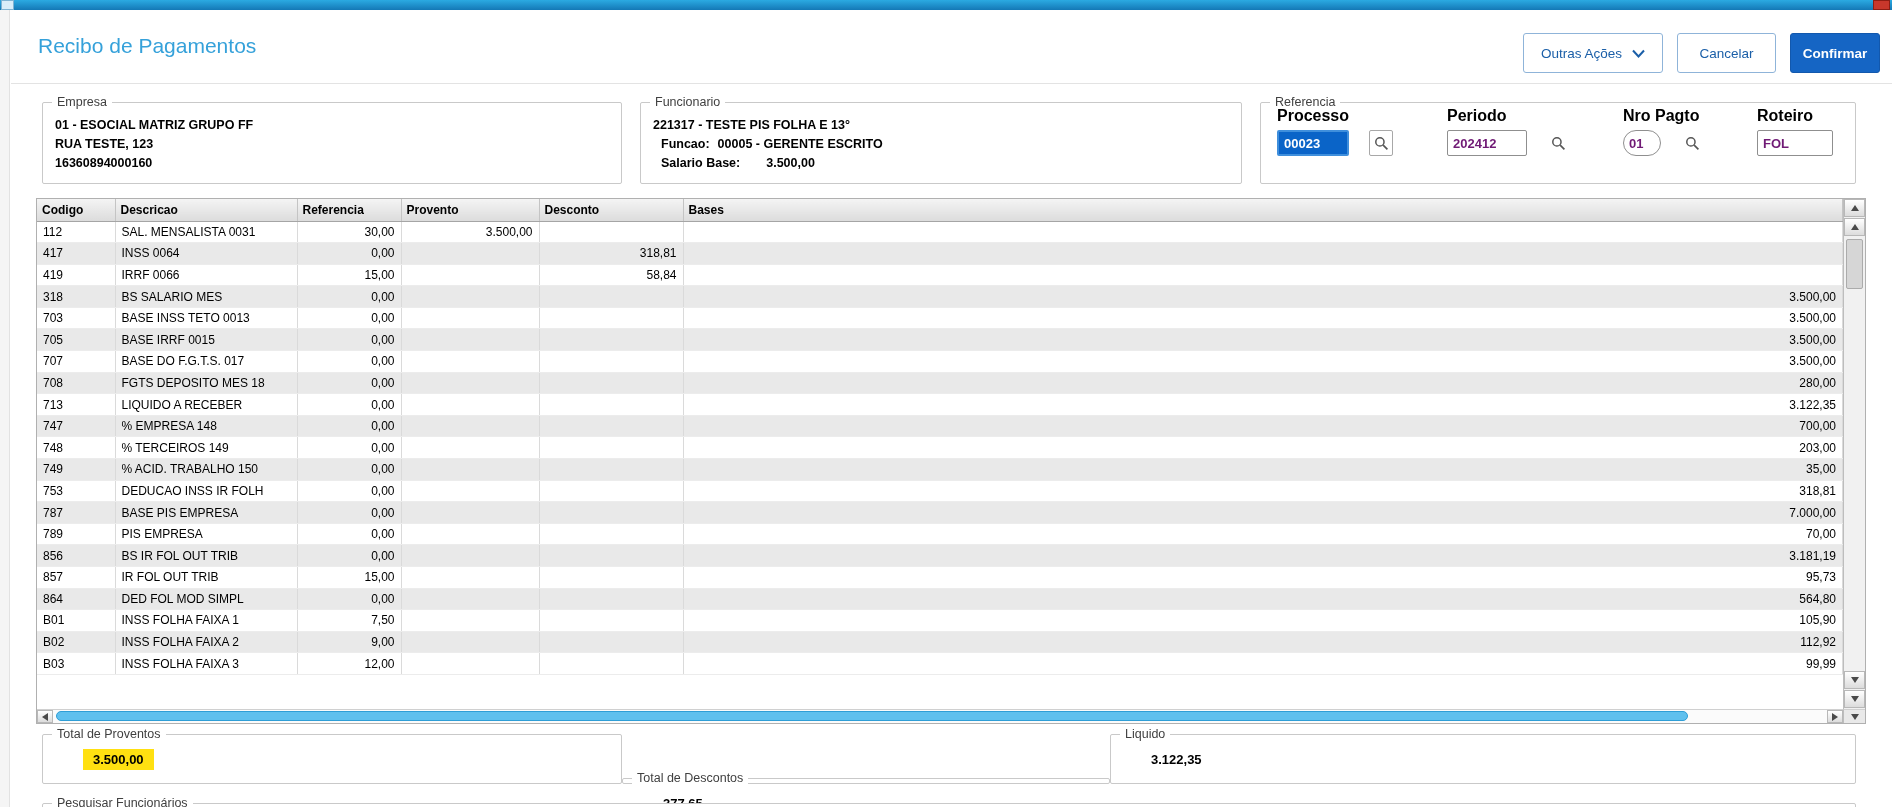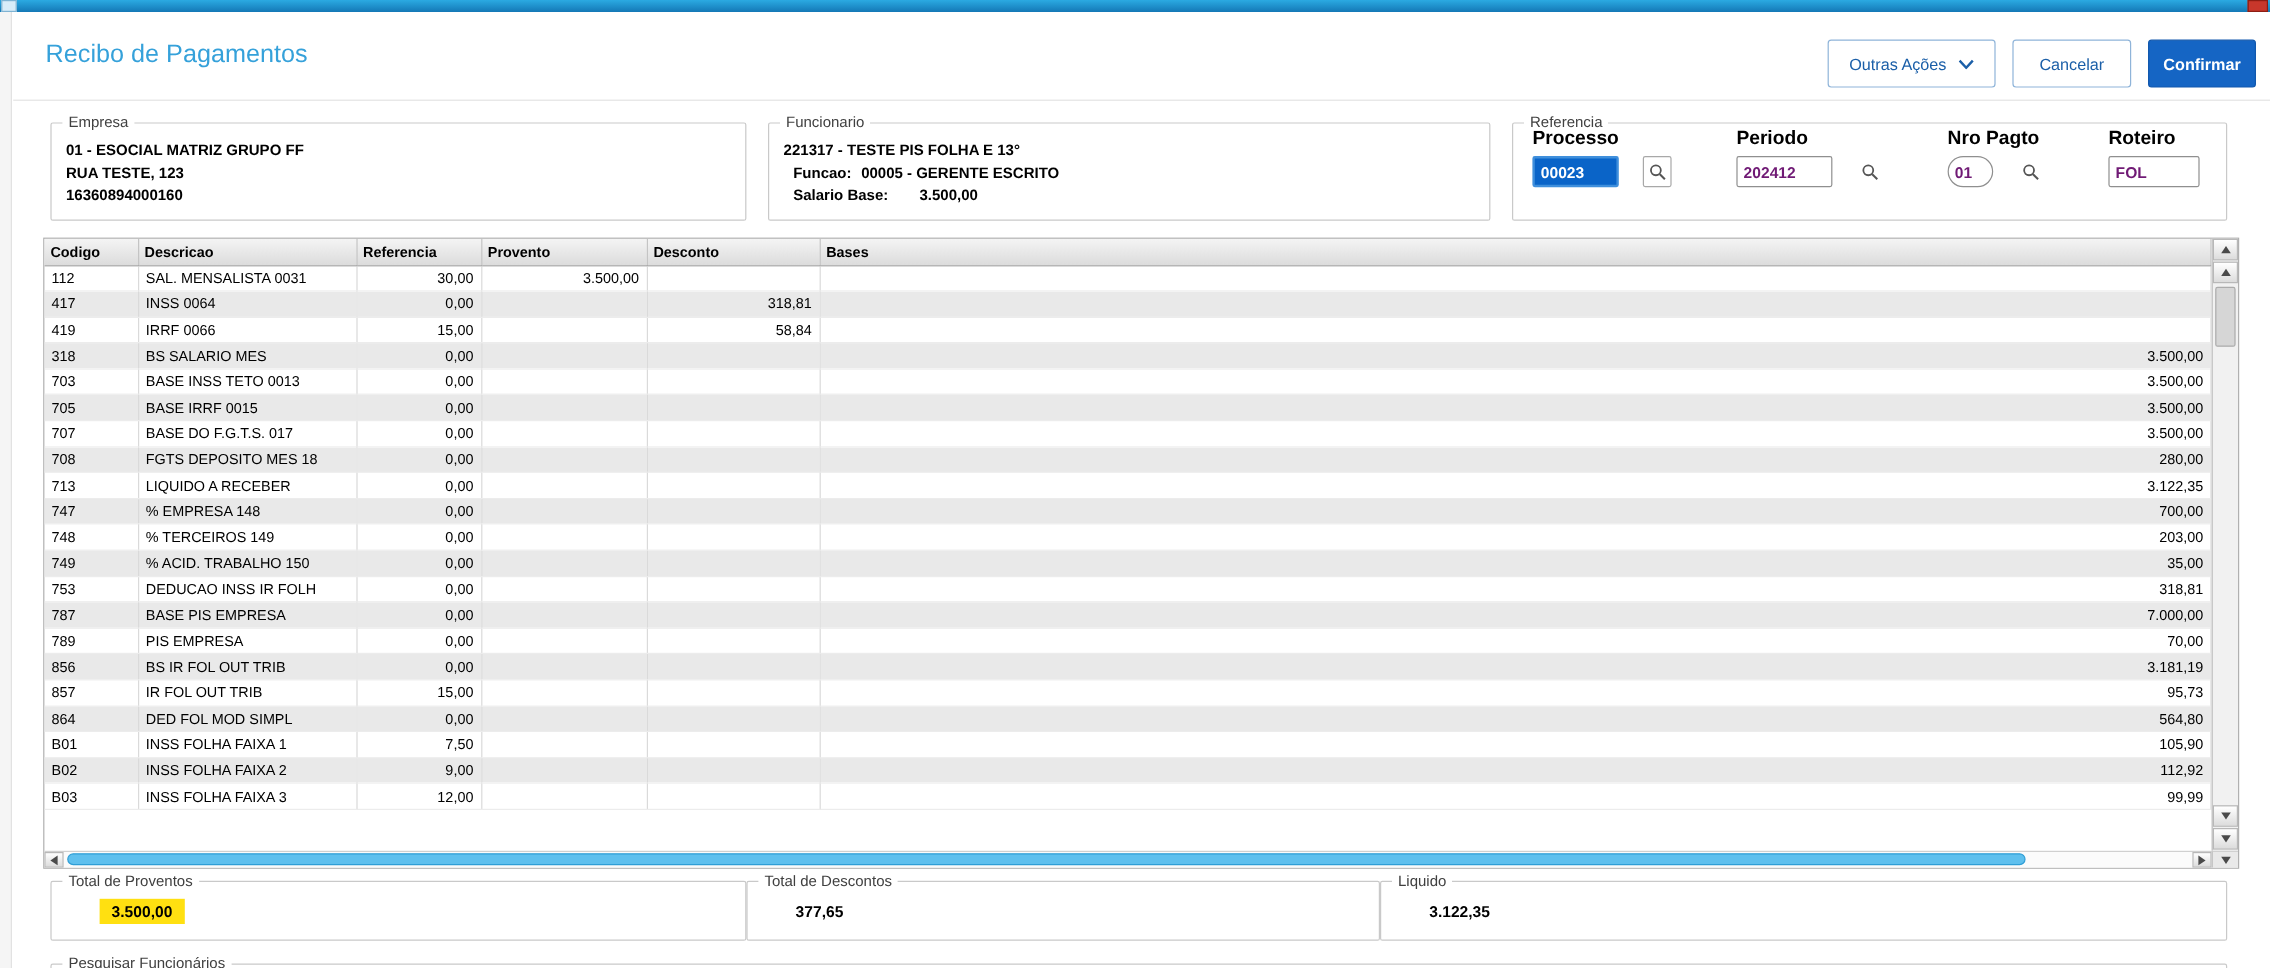--- a/index.html
+++ b/index.html
@@ -101,21 +101,21 @@
   .h-track { flex: 1; position: relative; height: 13px; }
   .h-thumb { position: absolute; left: 3px; top: 1px; height: 10px; width: 92%;
     background: #5fc0ee; border: 1px solid #2f9ed6; border-radius: 5px; }
   .grid-corner { position: absolute; right: 0; bottom: 0; width: 22px; height: 14px;
     border-left: 1px solid #bdbdbd; border-top: 1px solid #d0d0d0; background: #e9e9e9;
     display: flex; align-items: center; justify-content: center; cursor: pointer; }
 
   
   .totals-row { position: absolute; top: 734px; left: 42px; width: 1814px; height: 50px;
     display: flex; }
-  .panel-total-prov { width: 580px; } .panel-total-desc { width: 528px; } .panel-liquido { flex: 1; }
+  .panel-total-prov { width: 580px; } .panel-total-desc { width: 488px; margin-top: 44px; } .panel-liquido { flex: 1; }
   .total-value-line { padding: 17px 0 0 40px; font-size: 13px; font-weight: bold; }
   .hl-yellow { background: #ffe011; padding: 3px 10px; }
 
   
   .panel-pesquisar { position: absolute; top: 803px; left: 42px; width: 1814px; height: 30px; }
 </style>
 </head>
 <body>
 
 <div class="titlebar">

